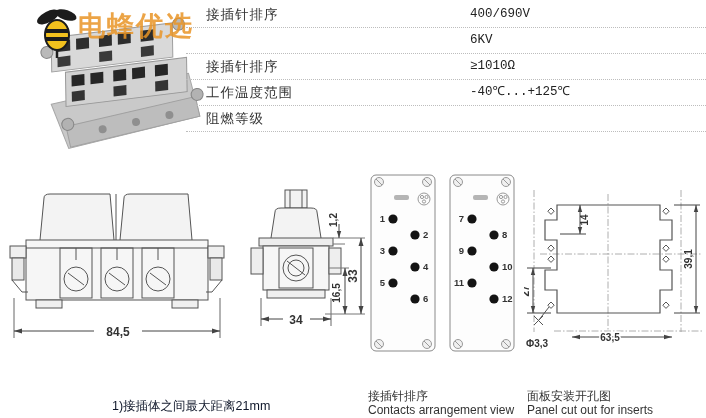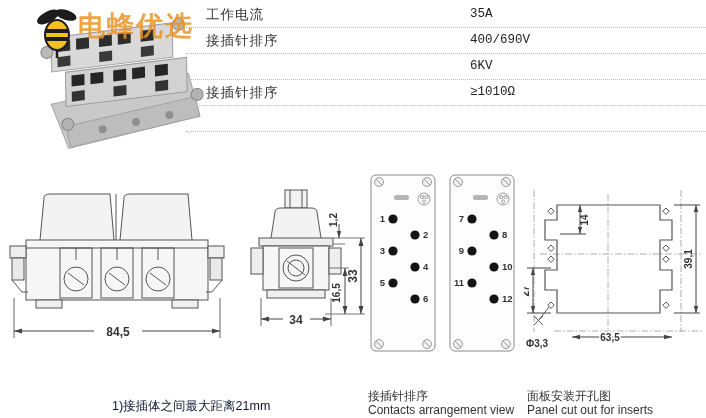--- a/index.html
+++ b/index.html
@@ -80,35 +80,36 @@
       <ellipse cx="23" cy="31" rx="12" ry="15" fill="#f2c11e" stroke="#1c1c1c" stroke-width="2"></ellipse>
       <path d="M11.5,27 h23" stroke="#1c1c1c" stroke-width="4"></path>
       <path d="M12,35 h22" stroke="#1c1c1c" stroke-width="4"></path>
       <path d="M23,46 L23,54" stroke="#1c1c1c" stroke-width="2.5"></path>
     </svg>
     <div class="watermark-text">电蜂优选</div>
   </div>
 
   <div class="spec-table">
     <div class="spec-row">
-      <span class="spec-label">工作电流</span>
-      <span class="spec-value">35A</span>
-    </div>
-    <div class="spec-row">
       <span class="spec-label">接插针排序</span>
       <span class="spec-value">400/690V</span>
     </div>
     <div class="spec-row">
       <span class="spec-value">6KV</span>
     </div>
     <div class="spec-row">
       <span class="spec-label">接插针排序</span>
       <span class="spec-value">≥1010Ω</span>
     </div>
     <div class="spec-row">
+      <span class="spec-label">工作温度范围</span>
+      <span class="spec-value">-40℃...+125℃</span>
+    </div>
+    <div class="spec-row">
+      <span class="spec-label">阻燃等级</span>
     </div>
   </div>
 
   <svg class="drw" style="left:2px;top:186px;" width="230" height="164" viewBox="0 0 230 164">
     <g stroke="#555" fill="none" stroke-width="1">
 
       <path d="M38,54 L42,12 Q42,8 48,8 L108,8 L112,54" fill="#f3f3f3"></path>
       <path d="M118,54 L122,12 Q122,8 128,8 L186,8 L190,54" fill="#f3f3f3"></path>
       <line x1="114" y1="8" x2="114" y2="54"></line>
 

